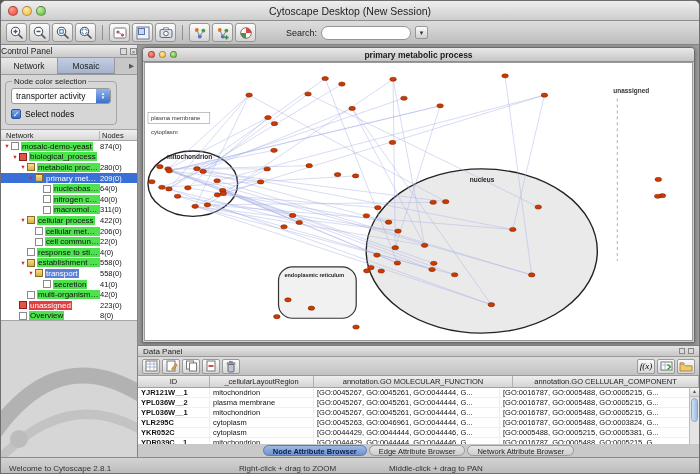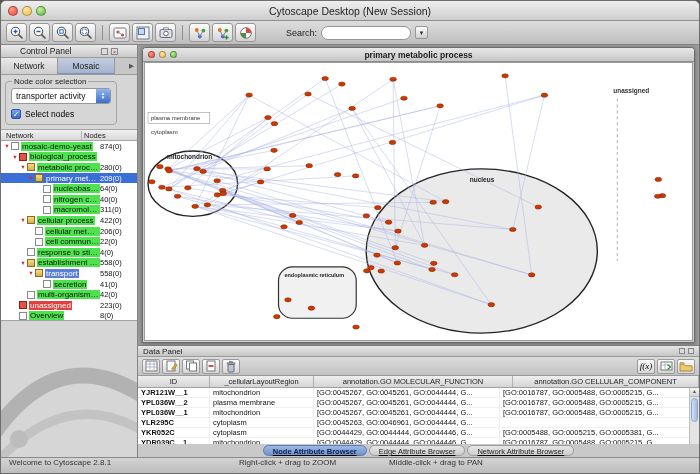--- a/index.html
+++ b/index.html
@@ -17,37 +17,37 @@
   .toolbar{height:24px;flex:0 0 24px;background:linear-gradient(#dedede,#bdbdbd);border-bottom:1px solid #868686;display:flex;align-items:center;padding:0 5px;gap:18px;}
   .tbtn{width:21px;height:19px;border:1px solid #979797;border-radius:3px;background:linear-gradient(#fdfdfd,#d3d3d3);display:flex;align-items:center;justify-content:center;cursor:pointer;}
   .tsep{width:1px;height:15px;background:#909090;margin:0 4px;}
   .searchbox{display:flex;align-items:center;gap:4px;margin-left:12px;font-size:9px;color:#222;}
   .searchbox input{width:90px;height:14px;border:1px solid #959595;border-radius:7px;font-size:9px;padding:0 7px;background:#fff;}
   .sbtn{width:13px;height:13px;border:1px solid #979797;border-radius:2px;background:linear-gradient(#fdfdfd,#cfcfcf);font-size:6px;color:#333;display:flex;align-items:center;justify-content:center;}
   
   .main{flex:1;display:flex;min-height:0;}
   
   .cpanel{width:137px;flex:0 0 137px;background:#d6d6d6;border-right:1px solid #848484;display:flex;flex-direction:column;min-height:0;}
-  .phead{height:13px;flex:0 0 13px;background:linear-gradient(#ececec,#c9c9c9);border-bottom:1px solid #9a9a9a;display:flex;align-items:center;padding:0 19px;font-size:8.5px;color:#222;}
+  .phead{height:13px;flex:0 0 13px;background:linear-gradient(#ececec,#c9c9c9);border-bottom:1px solid #9a9a9a;display:flex;align-items:center;padding:0 0;font-size:8.5px;color:#222;}
   .phead .sq{width:7px;height:7px;border:1px solid #888;background:#dcdcdc;margin-left:3px;font-size:6px;line-height:6px;text-align:center;color:#a33;}
   .phead .spacer{flex:1;}
   .ctabs{height:17px;flex:0 0 17px;background:#c7c7c7;border-bottom:1px solid #9a9a9a;display:flex;align-items:stretch;}
   .ctab{width:57px;display:flex;align-items:center;justify-content:center;font-size:8.5px;border-right:1px solid #9a9a9a;background:linear-gradient(#e9e9e9,#cdcdcd);color:#222;cursor:pointer;}
   .ctab.active{background:linear-gradient(#c3cde0,#a5b4cf);border-bottom:1px solid #7f90b5;}
   .ctabarrow{flex:1;display:flex;align-items:center;justify-content:flex-end;padding-right:3px;font-size:6.5px;color:#555;}
   .group{margin:6px 20px 4px 4px;border:1px solid #a5a5a5;border-radius:4px;position:relative;padding:6px 5px 5px 5px;}
   .group .legend{position:absolute;top:-5px;left:6px;background:#d6d6d6;font-size:8px;color:#222;padding:0 2px;}
   .combo{height:16px;border:1px solid #979797;border-radius:3px;background:#fff;display:flex;align-items:center;overflow:hidden;}
   .combo .val{flex:1;font-size:8.5px;padding-left:4px;color:#111;white-space:nowrap;overflow:hidden;}
   .combo .arrows{width:14px;height:100%;background:linear-gradient(#8fb4ef,#3d6fc9);display:flex;flex-direction:column;align-items:center;justify-content:center;color:#fff;font-size:4.5px;line-height:4px;}
   .checkrow{display:flex;align-items:center;gap:4px;margin-top:5px;}
   .checkbox{width:10px;height:10px;border-radius:2px;background:linear-gradient(#7ca6ea,#3767be);border:1px solid #2c55a0;color:#fff;font-size:8px;line-height:9px;text-align:center;}
   .treehead{height:12px;flex:0 0 12px;background:linear-gradient(#f0f0f0,#d8d8d8);border-top:1px solid #a5a5a5;border-bottom:1px solid #a5a5a5;display:flex;font-size:7.5px;color:#222;align-items:center;}
   .treehead .h1{padding-left:5px;flex:1;}
-  .treehead .h2{width:56px;border-left:1px solid #b5b5b5;padding-left:2px;}
+  .treehead .h2{width:38px;border-left:1px solid #b5b5b5;padding-left:2px;}
   .tree{background:#fff;flex:0 0 180px;overflow:hidden;border-bottom:1px solid #a5a5a5;}
   .trow{height:10.6px;display:flex;align-items:center;font-size:8px;white-space:nowrap;cursor:pointer;color:#111;}
   .trow.sel{background:#3a6fd8;color:#fff;}
   .tind{flex:0 0 auto;display:inline-block;}
   .texp{flex:0 0 8px;color:#cc2a2a;font-size:5.5px;text-align:center;}
   .ticon{flex:0 0 8px;height:8px;margin-right:2px;display:inline-block;border:1px solid #8a8a8a;background:#fff;}
   .ticon.folder{background:linear-gradient(#f6dd8c,#d8af46);border-color:#8a6d20;}
   .ticon.page-red{background:#e05545;border-color:#8a2015;}
   .tlabel{padding:0 1px;overflow:hidden;text-overflow:ellipsis;max-width:72px;}
   .chip-green{background:#4ee34e;}
@@ -79,25 +79,25 @@
   .dprow{height:10px;flex:0 0 10px;display:flex;font-size:7.5px;color:#111;border-bottom:1px solid #f0f0f0;}
   .dpcell{padding:0 3px;overflow:hidden;white-space:nowrap;border-right:1px solid #ededed;display:flex;align-items:center;}
   .dpcell.c0{font-weight:bold;}
   .c0{width:72px;flex:0 0 72px;}
   .c1{width:104px;flex:0 0 104px;}
   .c2{width:186px;flex:0 0 186px;}
   .c3{width:186px;flex:1;}
   .vscroll{position:absolute;top:0;right:0;bottom:0;width:10px;background:#e4e4e4;border-left:1px solid #bdbdbd;display:flex;flex-direction:column;}
   .vscroll .arr{height:9px;font-size:5px;text-align:center;color:#555;background:linear-gradient(#f5f5f5,#d5d5d5);border-bottom:1px solid #bbb;}
   .vscroll .thumb{flex:0 0 24px;margin:1px;background:linear-gradient(90deg,#cfe0f5,#9dbbe2);border:1px solid #8aa6cc;border-radius:4px;}
-  .dptabs{height:13px;flex:0 0 13px;background:#c9c9c9;display:flex;align-items:center;justify-content:center;gap:2px;text-decoration:underline;}
+  .dptabs{height:13px;flex:0 0 13px;background:#c9c9c9;display:flex;align-items:center;justify-content:center;gap:2px;}
   .dptab{font-size:7.5px;padding:0 9px;height:11px;line-height:11px;border-radius:6px;border:1px solid #9a9a9a;background:linear-gradient(#e7e7e7,#cdcdcd);color:#222;cursor:pointer;}
   .dptab.active{background:linear-gradient(#9db9e4,#6f93cc);border-color:#5a7bb4;color:#0b1f4d;font-weight:bold;}
   
-  .statusbar{height:16px;flex:0 0 16px;background:linear-gradient(#d3d3d3,#bdbdbd);border-top:1px solid #8a8a8a;display:flex;align-items:flex-start;font-size:8px;color:#333;padding:0 8px;}
+  .statusbar{height:16px;flex:0 0 16px;background:linear-gradient(#d3d3d3,#bdbdbd);border-top:1px solid #8a8a8a;display:flex;align-items:flex-end;font-size:8px;color:#333;padding:0 8px;}
   .statusbar .s1{width:230px;}
   .statusbar .s2{width:150px;}
 </style>
 </head>
 <body>
 
 <div class="window">
 
   <div class="titlebar">
     <div class="lights">
@@ -594,20 +594,21 @@
               <div class="dprow">
                 <span class="dpcell c0">YPL036W__1</span>
                 <span class="dpcell c1">mitochondrion</span>
                 <span class="dpcell c2">[GO:0045267, GO:0045261, GO:0044444, G...</span>
                 <span class="dpcell c3">[GO:0016787, GO:0005488, GO:0005215, G...</span>
               </div>
               <div class="dprow">
                 <span class="dpcell c0">YLR295C</span>
                 <span class="dpcell c1">cytoplasm</span>
                 <span class="dpcell c2">[GO:0045263, GO:0046961, GO:0044444, G...</span>
+                <span class="dpcell c3">[GO:0016787, GO:0005488, GO:0003824, G...</span>
               </div>
               <div class="dprow">
                 <span class="dpcell c0">YKR052C</span>
                 <span class="dpcell c1">cytoplasm</span>
                 <span class="dpcell c2">[GO:0044429, GO:0044444, GO:0044446, G...</span>
                 <span class="dpcell c3">[GO:0005488, GO:0005215, GO:0005381, G...</span>
               </div>
               <div class="dprow">
                 <span class="dpcell c0">YDR039C__1</span>
                 <span class="dpcell c1">mitochondrion</span>

